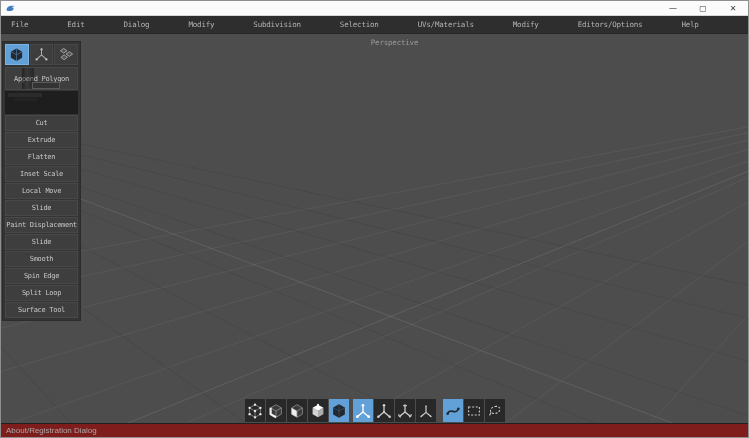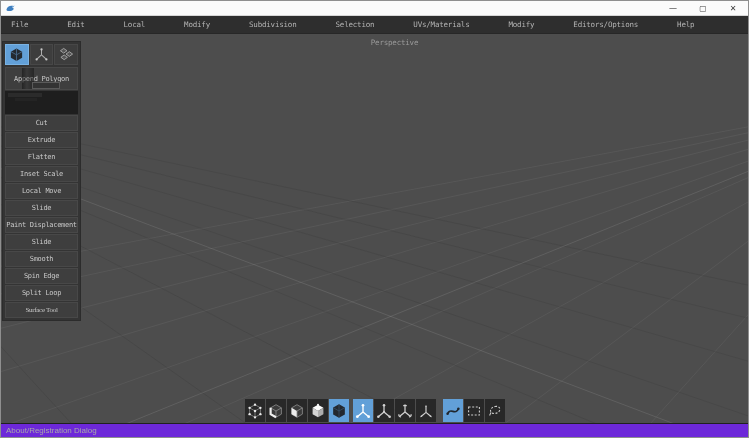--- a/index.html
+++ b/index.html
@@ -49,21 +49,21 @@
   
   .bottom-bar { position:absolute; left:50%; bottom:1px; transform:translateX(-50%);
                 display:flex; align-items:flex-end; }
   .bb-group { display:flex; gap:1px; }
   .bb-gap { width:4px; } .bb-gap.wide { width:7px; }
   .bb-btn { width:20px; height:23px; background:#282828; display:flex; align-items:center;
             justify-content:center; }
   .bb-btn.selected { background:#62a0d8; }
 
   
-  .statusbar { position:absolute; left:0; right:0; bottom:0; height:14px; background:#6d28d9;
+  .statusbar { position:absolute; left:0; right:0; bottom:0; height:14px; background:#7f1d1d;
                border-top:1px solid #202020; display:flex; align-items:center; padding-left:5px; }
   .status-text { font-family:"Liberation Sans", sans-serif; font-size:8px; color:#a9a9a9; }
 </style>
 </head>
 <body>
 
 <div id="window">
 
   <div class="titlebar">
     <svg class="app-icon" viewBox="0 0 16 16">
@@ -73,21 +73,21 @@
     <div class="win-controls">
       <div class="win-btn">—</div>
       <div class="win-btn">▢</div>
       <div class="win-btn">✕</div>
     </div>
   </div>
 
   <div class="menubar">
     <span class="menu-item">File</span>
     <span class="menu-item">Edit</span>
-    <span class="menu-item">Local</span>
+    <span class="menu-item">Dialog</span>
     <span class="menu-item">Modify</span>
     <span class="menu-item">Subdivision</span>
     <span class="menu-item">Selection</span>
     <span class="menu-item">UVs/Materials</span>
     <span class="menu-item">Modify</span>
     <span class="menu-item">Editors/Options</span>
     <span class="menu-item">Help</span>
   </div>
 
   <div class="viewport">
@@ -194,21 +194,21 @@
         </div>
       <div class="panel-btn">
           <span>Smooth</span>
         </div>
       <div class="panel-btn">
           <span>Spin Edge</span>
         </div>
       <div class="panel-btn">
           <span>Split Loop</span>
         </div>
-      <div class="panel-btn" style="margin-bottom:0;font-family:Liberation Serif, serif;">
+      <div class="panel-btn" style="margin-bottom:0;">
           <span>Surface Tool</span>
         </div>
     </div>
 
     <div class="bottom-bar">
       <div class="bb-group">
         <div class="bb-btn">
           <svg width="18" height="18" viewBox="0 0 20 20">
             <g stroke="#8d8d8d" stroke-width="0.9" fill="none">
               <polygon points="10,3 16,6.5 16,13.5 10,17 4,13.5 4,6.5"></polygon>

